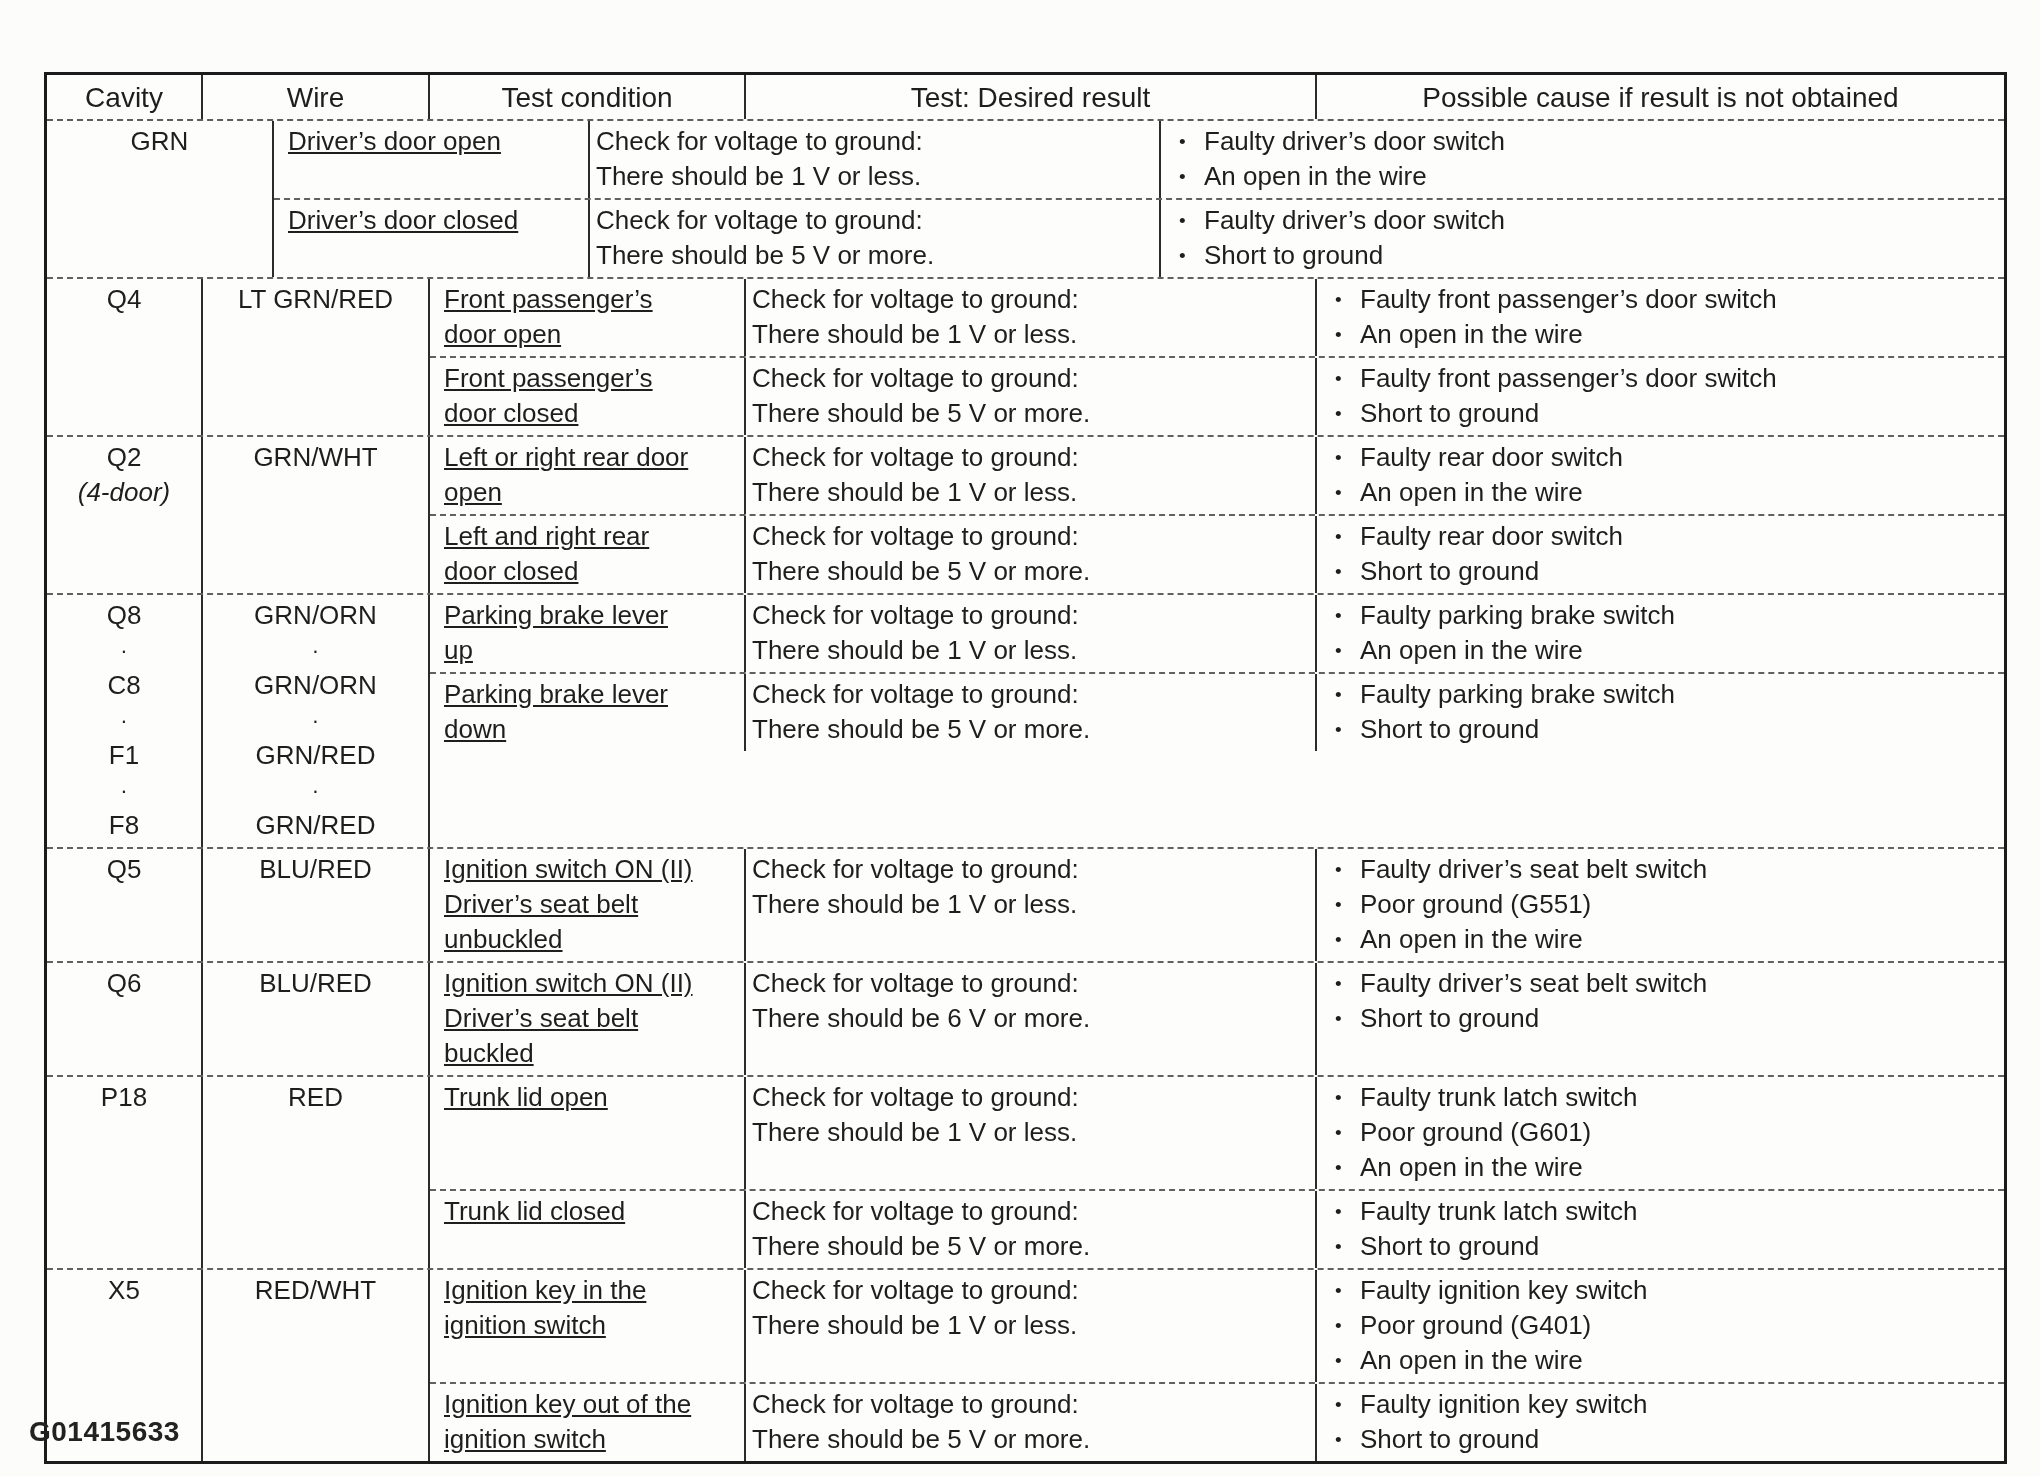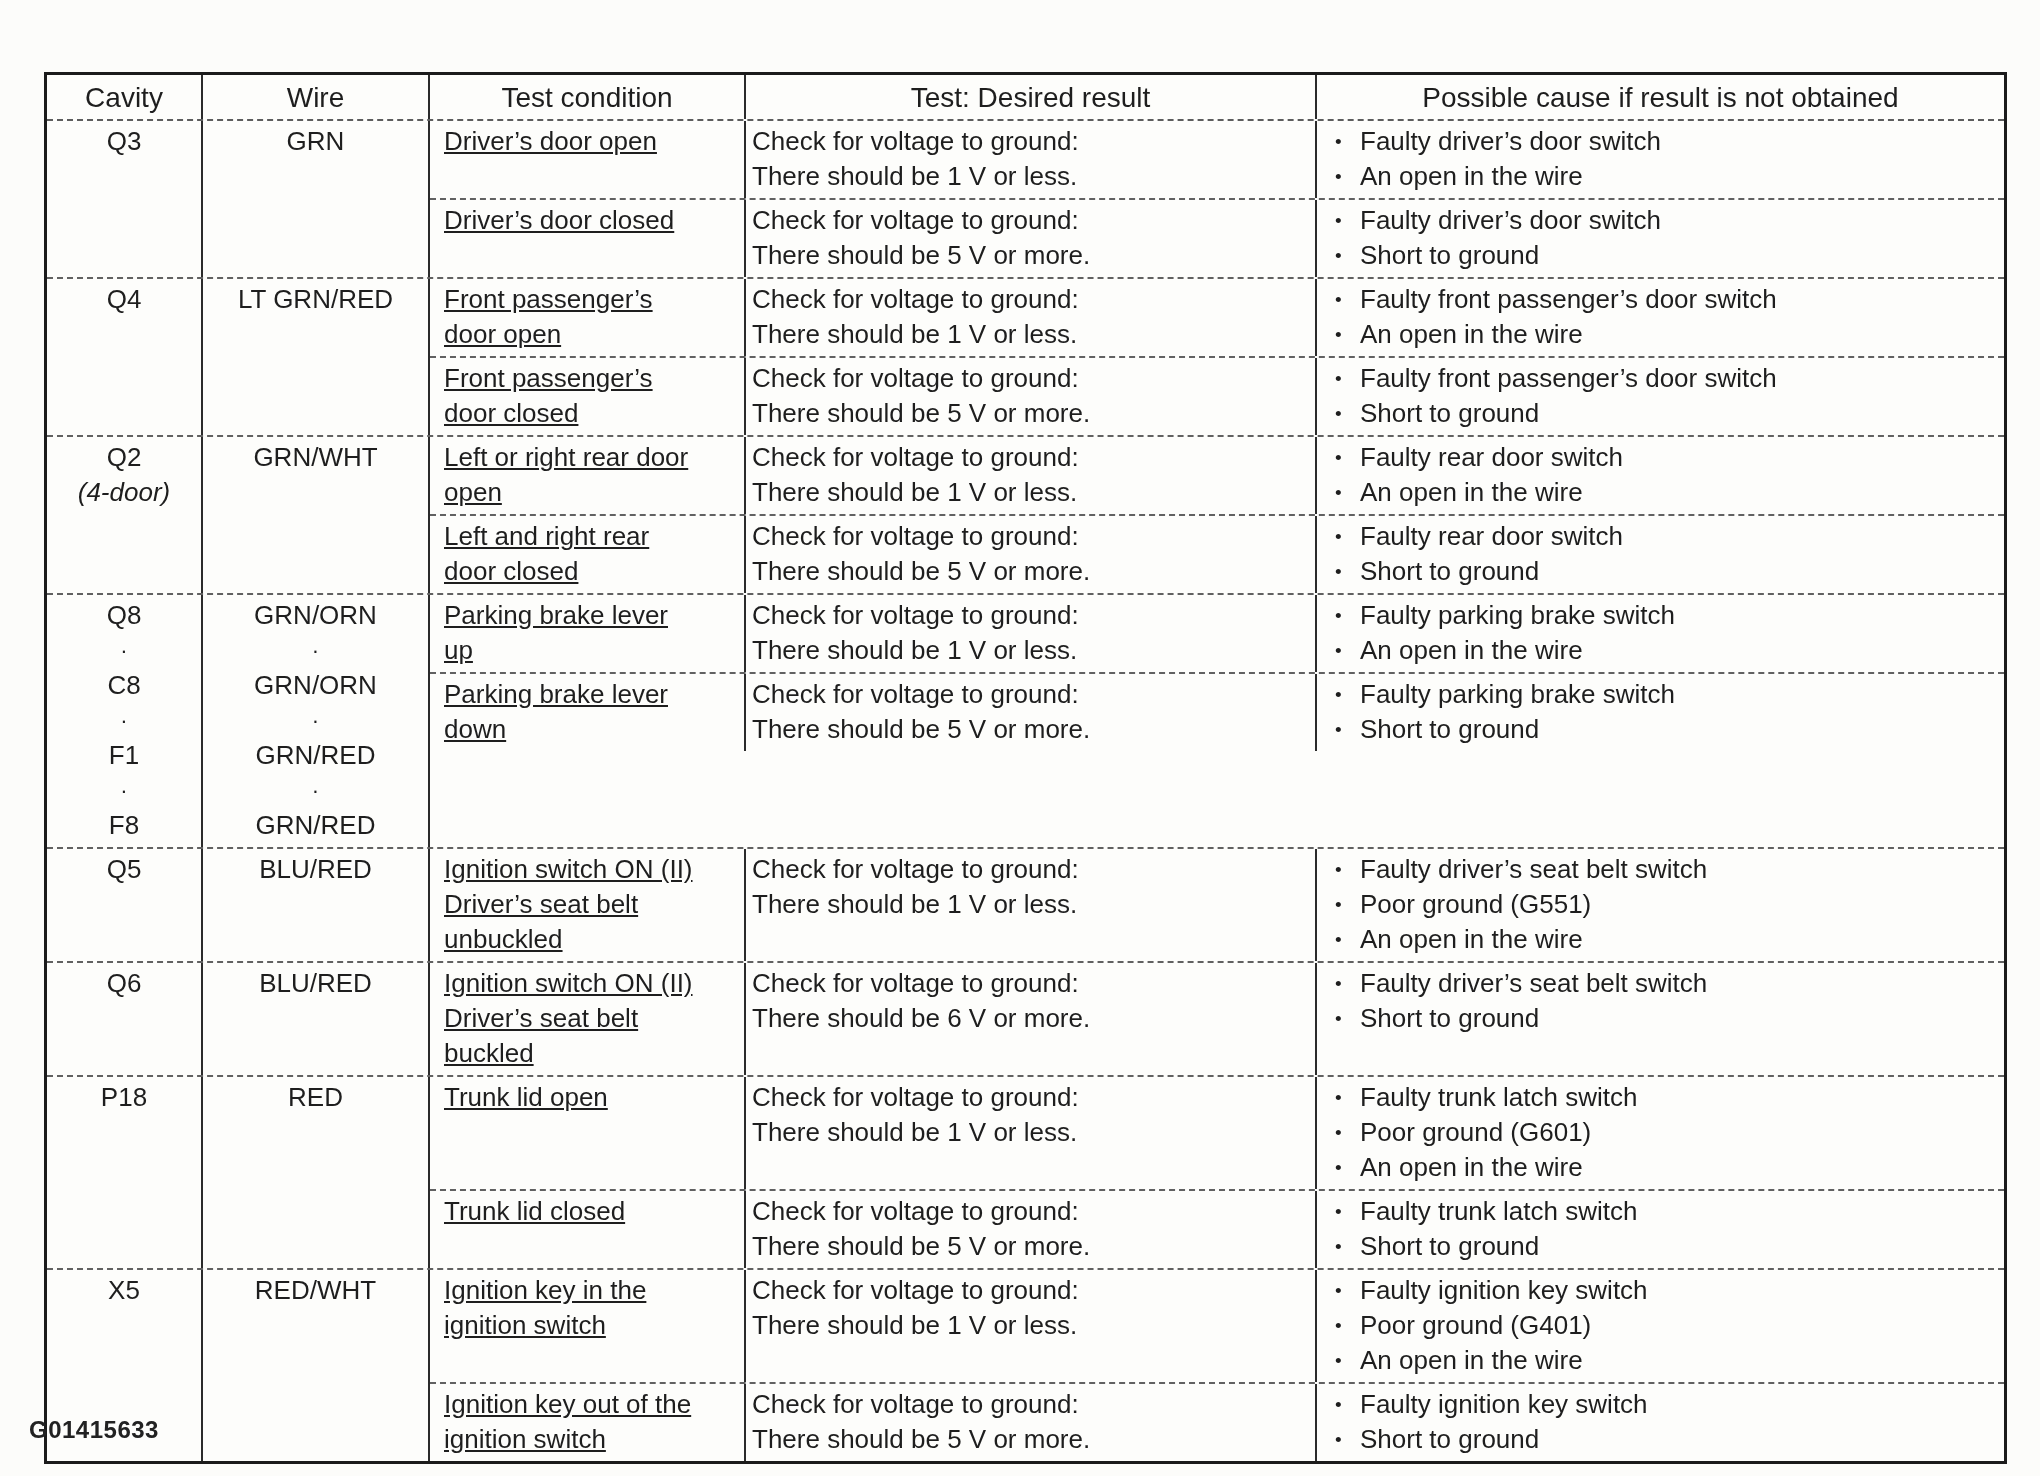--- a/index.html
+++ b/index.html
@@ -70,21 +70,21 @@
     font-size: 19px;
     line-height: 35px;
     padding-left: 3px;
   }
   .cause-text { line-height: 35px; }
 
   .footer-code {
     position: absolute;
     left: 29px;
     top: 1416px;
-    font-size: 24px;
+    font-size: 28px;
     font-weight: bold;
     letter-spacing: 0.5px;
     color: #222;
   }
 </style>
 </head>
 <body>
 
 <div class="page">
 
@@ -93,23 +93,20 @@
     <div class="thead">
       <div class="hcell c-cavity">Cavity</div>
       <div class="hcell c-wire">Wire</div>
       <div class="hcell c-cond">Test condition</div>
       <div class="hcell c-result">Test: Desired result</div>
       <div class="hcell c-causes">Possible cause if result is not obtained</div>
     </div>
 
     <div id="tbody">
         <div class="tgroup">
-          <div class="cell c-cavity">
-            <div class="tline">Q3</div>
-          </div>
           <div class="cell c-wire">
             <div class="tline">GRN</div>
           </div>
           <div class="subrows">
             <div class="subrow">
               <div class="cell c-cond">
                 <div class="tline">Driver’s door open</div>
               </div>
               <div class="cell c-result">
                 <div class="tline">Check for voltage to ground:</div>

